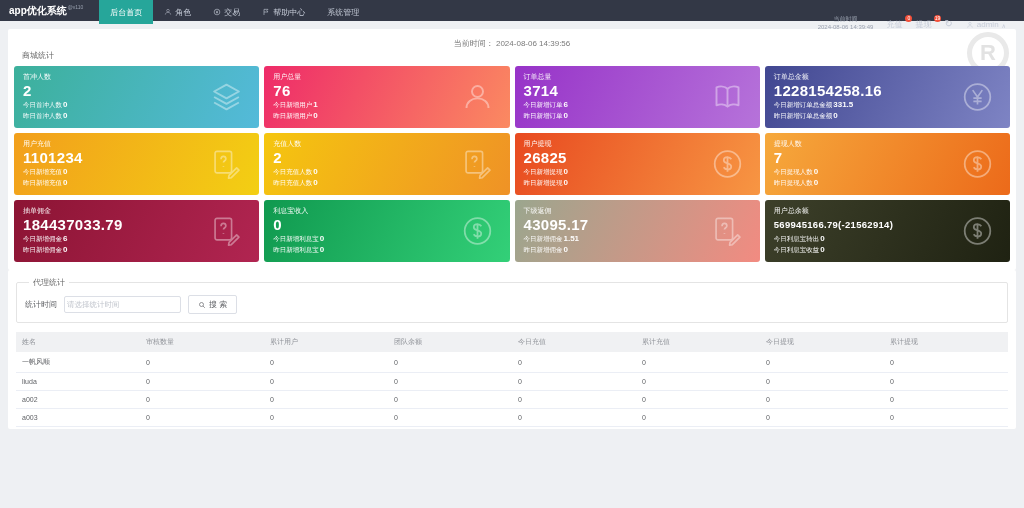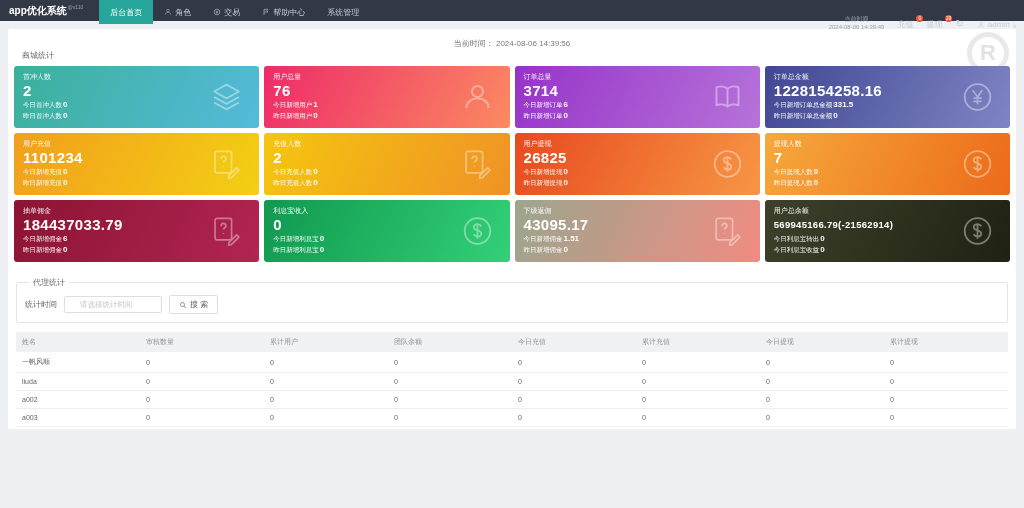--- a/index.html
+++ b/index.html
@@ -8,21 +8,21 @@
 
   
   .topbar{height:21px;background:#333846;display:flex;align-items:center;color:#c6ccd8;}
   .logo{font-size:10px;font-weight:bold;color:#fff;margin:0 16px 0 9px;white-space:nowrap;}
   .logo sup{font-size:5px;color:#98a0ae;font-weight:normal;margin-left:1px;}
   .nav{display:flex;height:100%;align-items:stretch;}
   .nav-item{display:flex;align-items:center;gap:3px;padding:12px 11px;font-size:8px;cursor:pointer;white-space:nowrap;}
   .nav-item.active{background:#26a69a;color:#fff;}
   .nav-ico{display:inline-flex;width:8px;height:8px;}
   .nav-ico svg{width:8px;height:8px;}
-  .tb-right{margin-left:auto;display:flex;align-items:center;gap:13px;padding-right:7px;margin-top:27px;}
+  .tb-right{margin-left:auto;display:flex;align-items:center;gap:13px;padding-right:18px;margin-top:27px;}
   .time-block{text-align:center;font-size:6px;line-height:1.3;color:#9aa1af;}
   .tb-item{position:relative;font-size:8px;cursor:pointer;}
   .badge{position:absolute;top:-4px;right:-10px;background:#f4503a;color:#fff;border-radius:5px;font-size:5px;line-height:7px;height:7px;min-width:7px;padding:0 1px;text-align:center;}
   .refresh{font-size:10px;cursor:pointer;line-height:1;}
   .user-box{display:flex;align-items:flex-end;gap:3px;font-size:8px;cursor:pointer;}
   .user-box svg{width:8px;height:8px;}
   .chev{font-size:6px;}
 
   
   .content{padding:8px;}
@@ -41,21 +41,21 @@
   .c-line b{font-size:8px;margin-left:1px;}
   .c-icon{position:absolute;right:16px;top:50%;transform:translateY(-50%);width:33px;height:33px;opacity:.4;color:#fff;}
   .c-icon svg{width:100%;height:100%;}
 
   
   .panel2{margin-top:0;padding:7px 8px 2px;}
   .fset{border:1px solid #e4e4e4;border-radius:2px;padding:7px 8px 8px;}
   .fset legend{font-size:8px;color:#666;padding:0 4px;margin-left:4px;}
   .filter-row{display:flex;align-items:center;gap:7px;}
   .filter-label{font-size:8px;color:#606266;white-space:nowrap;}
-  .filter-input{width:98px;height:17px;border:1px solid #dcdfe6;border-radius:2px;font-size:7.5px;padding:0 15px;color:#606266;outline:none;font-family:Liberation Serif, serif;}
+  .filter-input{width:117px;height:17px;border:1px solid #dcdfe6;border-radius:2px;font-size:7.5px;padding:0 2px;color:#606266;outline:none;font-family:Liberation Serif, serif;}
   .filter-input::placeholder{color:#c0c4cc;}
   .search-btn{display:inline-flex;align-items:center;gap:3px;height:19px;padding:0 9px;background:#fff;border:1px solid #dcdfe6;border-radius:2px;font-size:8px;color:#606266;cursor:pointer;font-family:inherit;}
   .search-btn svg{width:8px;height:8px;}
 
   table{width:100%;border-collapse:collapse;margin-top:9px;table-layout:fixed;}
   th{background:#f0f1f3;color:#909399;font-weight:normal;font-size:7px;text-align:left;padding:5px 2px 5px 6px;white-space:nowrap;}
   td{font-size:7px;color:#606266;padding:5px 2px 5px 6px;border-bottom:1px solid #ebeef5;white-space:nowrap;}
 </style>
 </head>
 <body>

